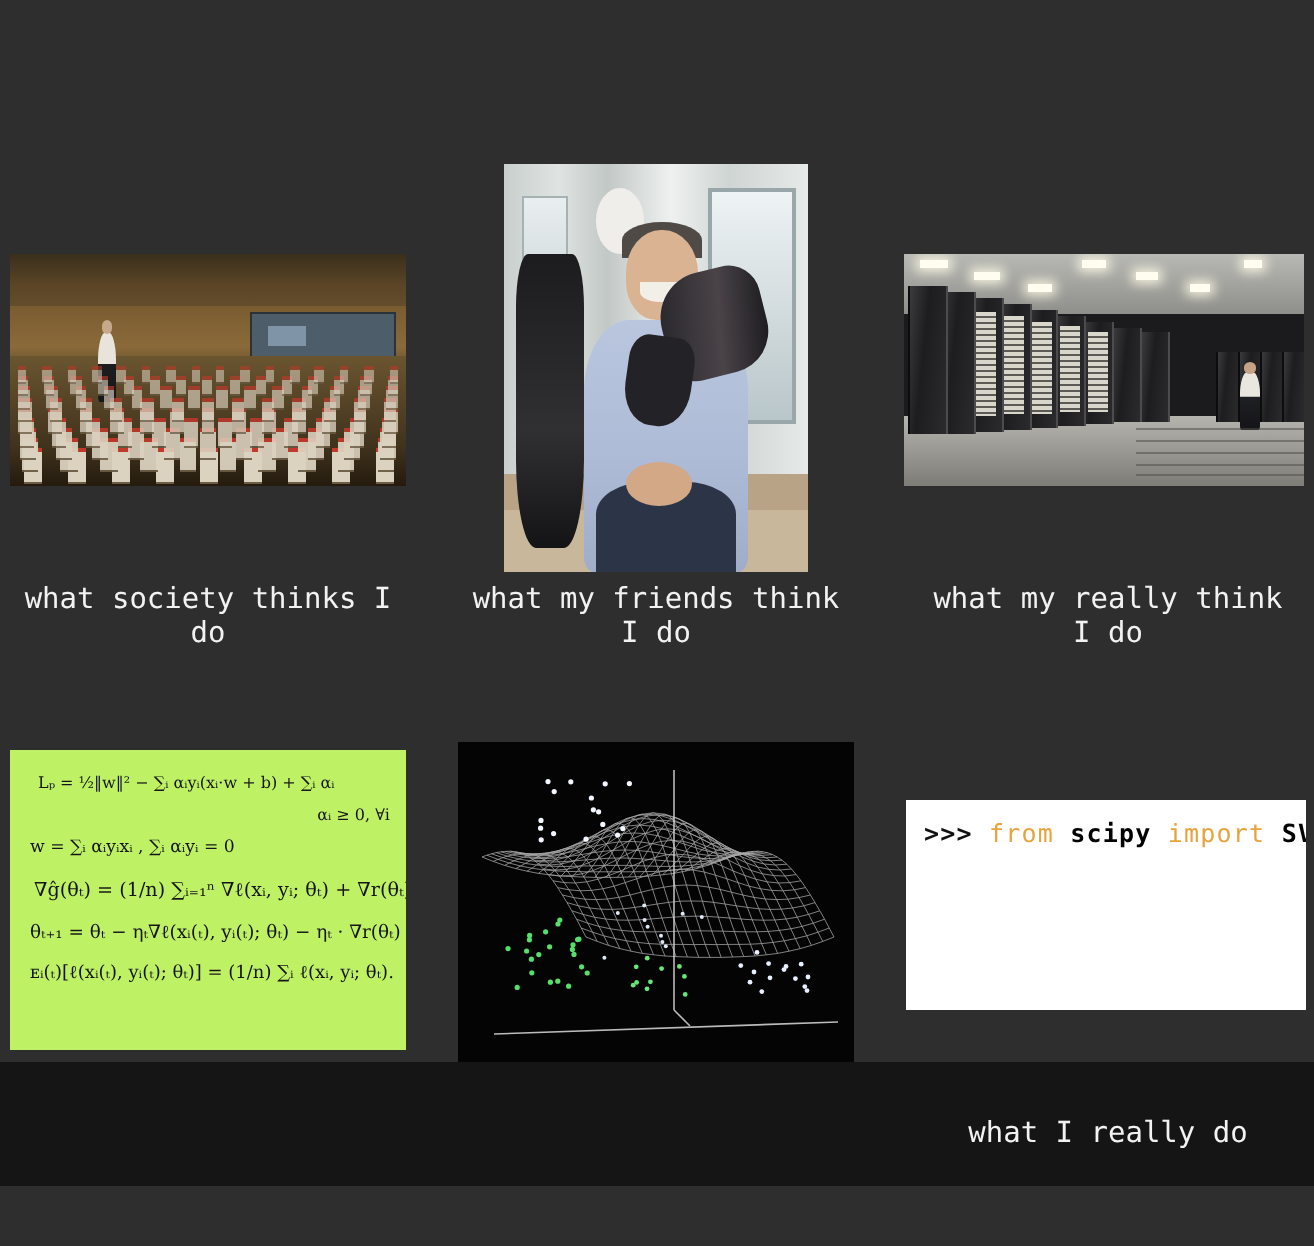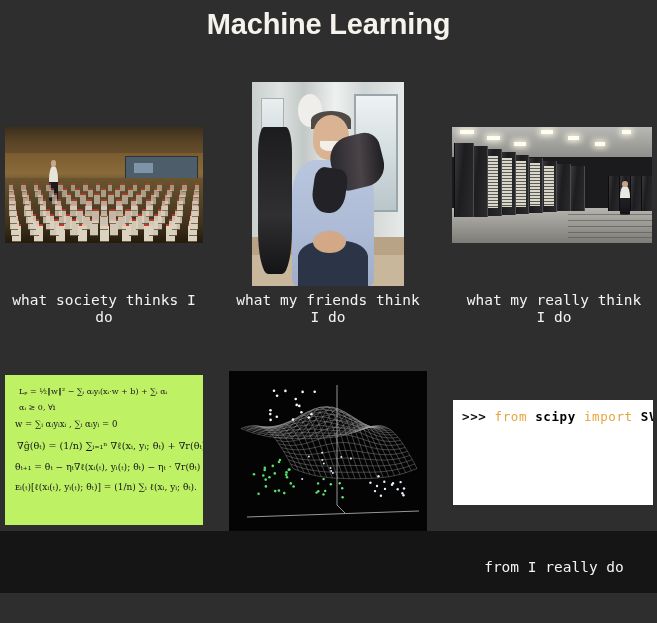--- a/index.html
+++ b/index.html
@@ -222,21 +222,21 @@
     box-sizing: border-box;
     overflow: hidden;
   }
   .eq {
     font-family: "DejaVu Serif", serif;
     color: #14141a;
     white-space: nowrap;
     line-height: 1;
   }
   .eq-1 { font-size: 8.0px; margin: 3px 0 0 6px; }
-  .eq-2 { font-size: 8.0px; margin: 8px 0 0 6px; }
+  .eq-2 { font-size: 8.0px; margin: 8px 0 0 6px; text-align: right; }
   .eq-3 { font-size: 8.6px; margin: 8px 0 0 2px; }
   .eq-4 { font-size: 9.6px; margin: 12px 0 0 4px; }
   .eq-5 { font-size: 9.2px; margin: 12px 0 0 2px; text-align: right; }
   .eq-6 { font-size: 9.0px; margin: 12px 0 0 2px; }
 
   
   .plot-panel { background: #050505; }
 
   
   .code-panel {
@@ -265,23 +265,20 @@
   .caption-band {
     position: absolute;
     background: #151515;
   }
 </style>
 </head>
 <body>
 
 <div id="meme">
 
-  <div class="title-bar">
-    <div class="title-text">Machine Learning</div>
-  </div>
 
   <div class="media ph-hall" style="left:5px; top:127px; width:198px; height:116px;">
     <div class="hall-ceiling"></div>
     <div class="hall-backwall"></div>
     <div class="hall-screen"></div>
     <div class="hall-floor"></div>
     <div class="hall-person"></div>
     <div class="seat-rows" id="seatRows">
         <div class="seat-row" style="bottom: 2%;">
           <div class="seat" style="width: 9px; height: 15px; opacity: 1;"></div>
@@ -627,16 +624,16 @@
           <circle cx="110.7" cy="112.2" r="1.2" fill="#66e878"></circle>
           <circle cx="101.8" cy="113.3" r="1.2" fill="#66e878"></circle>
           <circle cx="89.3" cy="120.2" r="1.2" fill="#66e878"></circle>
         </g>
     </svg>
   </div>
 
   <div class="media code-panel" style="left:453px; top:400px; width:200px; height:105px;">
     <div class="code-line"><span class="tok-prompt">&gt;&gt;&gt; </span><span class="tok-kw">from</span><span class="tok-name"> scipy </span><span class="tok-kw">import</span><span class="tok-name"> SVM</span></div>
   </div>
-  <div class="caption" style="left:452px; top:559px; width:204px;">from I really do</div>
+  <div class="caption" style="left:452px; top:559px; width:204px;">what I really do</div>
 
   <div class="footer-strip"></div>
 </div>
 
 </body></html>

